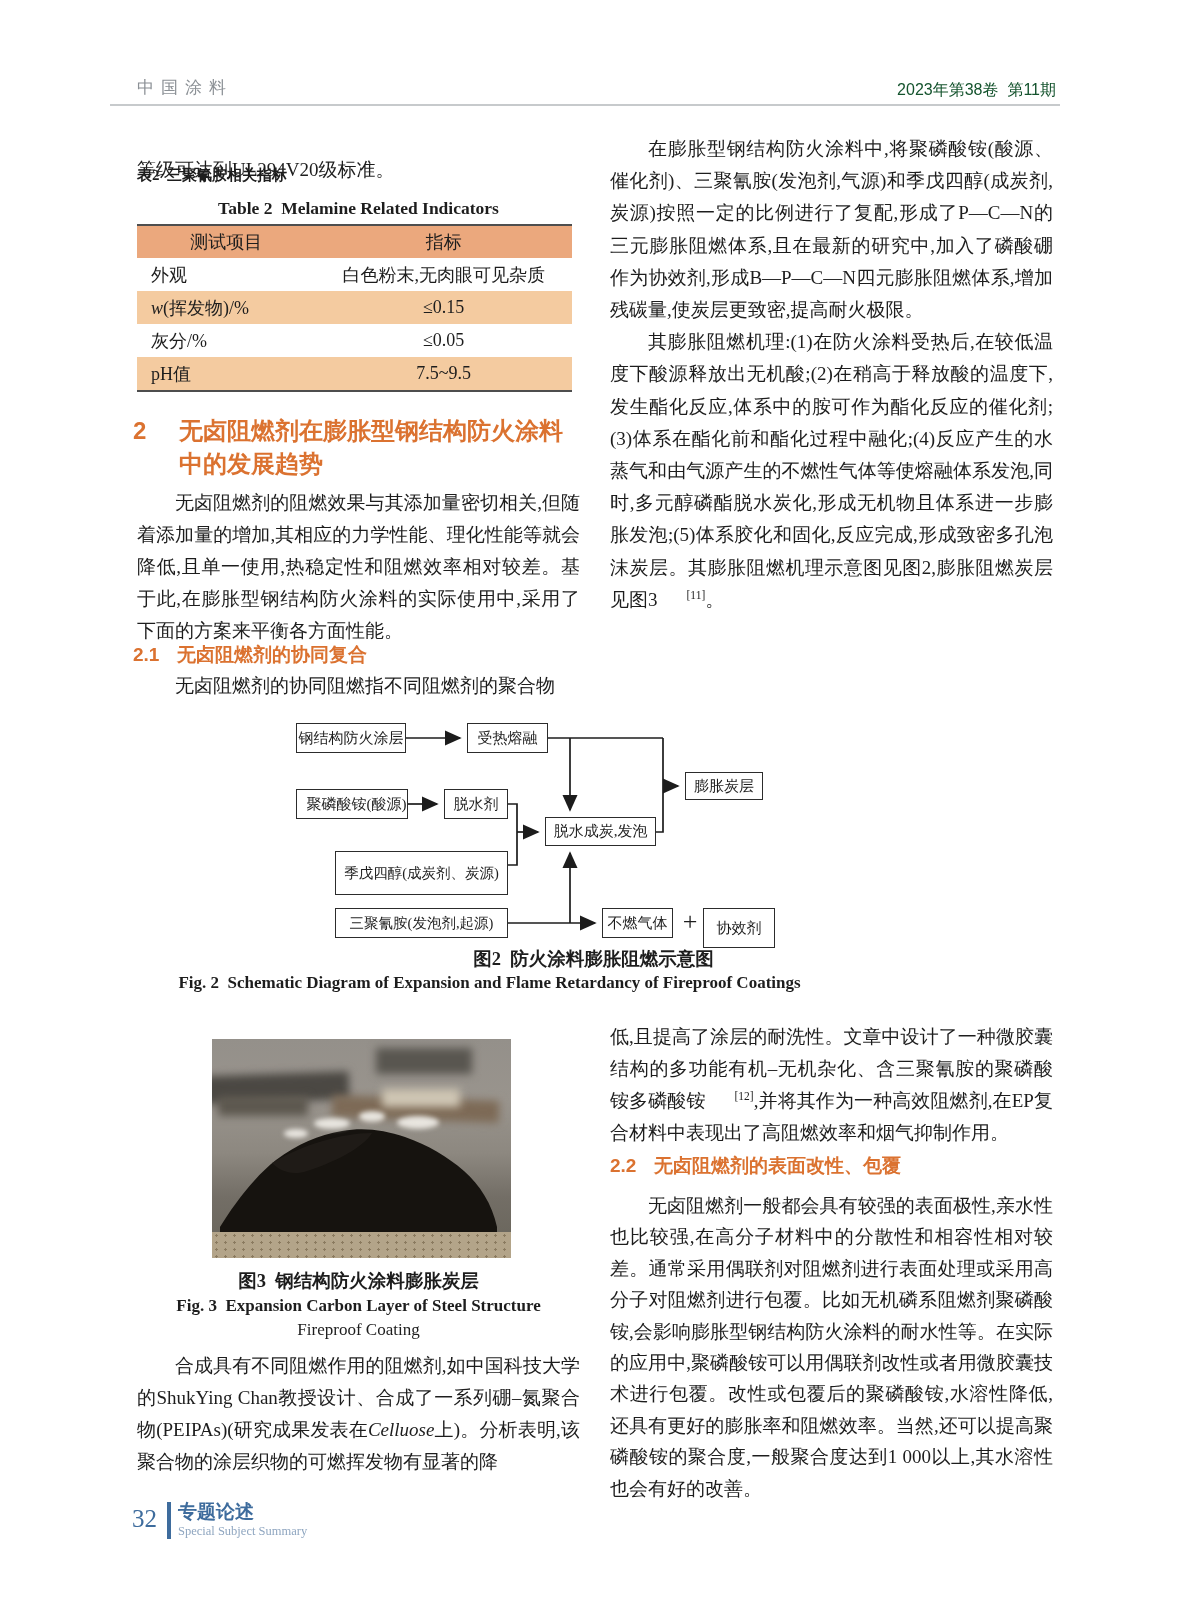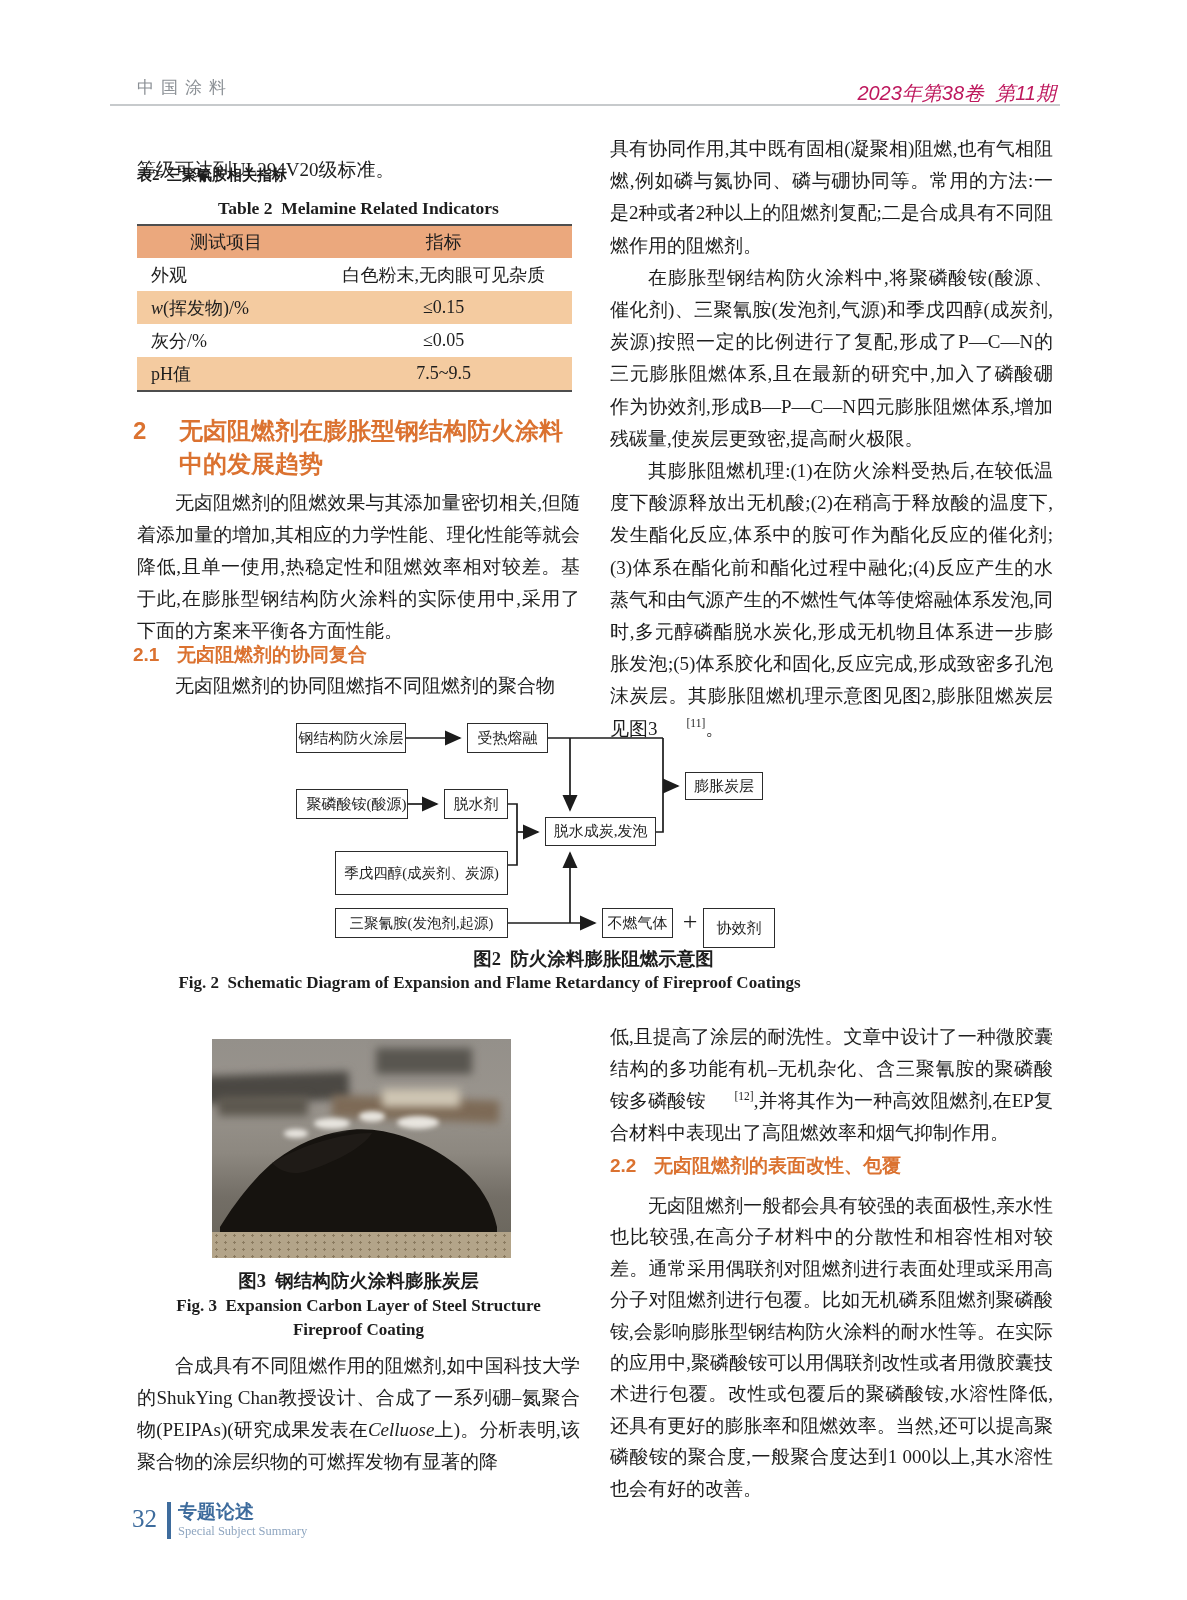--- a/index.html
+++ b/index.html
@@ -2,22 +2,22 @@
 <html><head>
 <meta charset="utf-8">
 <style>
   html,body { margin:0; padding:0; background:#ffffff; }
   .page { position:relative; width:1187px; height:1600px; background:#ffffff;
           font-family:"Liberation Serif","DejaVu Serif",serif; color:#1d1d1d; overflow:hidden; }
 
   
   .hdr-journal { position:absolute; left:137px; top:76px; font-size:17px; color:#8b9095;
                  letter-spacing:7px; font-family:"Liberation Sans","DejaVu Sans",sans-serif; }
-  .hdr-issue   { position:absolute; right:131px; top:80px; font-size:20px; color:#be185d;
-                 font-family:"Liberation Sans","DejaVu Sans",sans-serif; white-space:pre-wrap;font-style:italic; }
+  .hdr-issue   { position:absolute; right:131px; top:80px; font-size:16px; color:#14532d;
+                 font-family:"Liberation Sans","DejaVu Sans",sans-serif; white-space:pre-wrap; }
   .hdr-rule    { position:absolute; left:110px; right:127px; top:104px; height:1.5px; background:#c7cacc; }
 
   
   .para { font-size:19px; line-height:32px; text-align:justify; margin:0; }
   .indent { text-indent:2em; }
   sup.ref { font-size:11.5px; vertical-align:super; line-height:0;margin-left:29px; }
   .it { font-style:italic; }
   .pre { white-space:pre-wrap; }
 
   
@@ -92,21 +92,21 @@
   .ph-base { position:absolute; left:0; bottom:0; width:100%; height:26px;
              background-color:#b3a489;
              background-image:radial-gradient(#8a7a5f 1.5px, rgba(0,0,0,0) 1.6px);
              background-size:9px 7px; }
 
   .fig3-cap-cn  { position:absolute; left:137px; top:1268px; width:443px; text-align:center;
                   font-weight:bold; font-size:18.5px; }
   .fig3-cap-en1 { position:absolute; left:137px; top:1296px; width:443px; text-align:center;
                   font-weight:bold; font-size:17px; }
   .fig3-cap-en2 { position:absolute; left:137px; top:1320px; width:443px; text-align:center;
-                  font-weight:bold; font-size:17px; }
+                  font-weight:normal; font-size:17px; }
 
   .lt-bottom { position:absolute; left:137px; top:1350px; width:443px; }
 
   
   .rt-bottom { position:absolute; left:610px; top:1021px; width:443px; }
   .rt-bottom .h3sec { margin:4px 0 11px 0; }
   .rt-bottom .para5 { line-height:31.4px; }
 
   
   .ft-num { position:absolute; left:132px; top:1505px; font-size:25px; color:#3E6C9D; }
@@ -163,21 +163,20 @@
   </div>
 
   <div class="h3sec h3-21">
     <span class="num">2.1</span>
     <span>无卤阻燃剂的协同复合</span>
   </div>
 
   <p class="para indent lt-line2">无卤阻燃剂的协同阻燃指不同阻燃剂的聚合物</p>
 
   <div class="rt-top">
-    <p class="para">具有协同作用,其中既有固相(凝聚相)阻燃,也有气相阻燃,例如磷与氮协同、磷与硼协同等。常用的方法:一是2种或者2种以上的阻燃剂复配;二是合成具有不同阻燃作用的阻燃剂。</p>
     <p class="para indent">在膨胀型钢结构防火涂料中,将聚磷酸铵(酸源、催化剂)、三聚氰胺(发泡剂,气源)和季戊四醇(成炭剂,炭源)按照一定的比例进行了复配,形成了P—C—N的三元膨胀阻燃体系,且在最新的研究中,加入了磷酸硼作为协效剂,形成B—P—C—N四元膨胀阻燃体系,增加残碳量,使炭层更致密,提高耐火极限。</p>
     <p class="para indent"><span>其膨胀阻燃机理:(1)在防火涂料受热后,在较低温度下酸源释放出无机酸;(2)在稍高于释放酸的温度下,发生酯化反应,体系中的胺可作为酯化反应的催化剂;(3)体系在酯化前和酯化过程中融化;(4)反应产生的水蒸气和由气源产生的不燃性气体等使熔融体系发泡,同时,多元醇磷酯脱水炭化,形成无机物且体系进一步膨胀发泡;(5)体系胶化和固化,反应完成,形成致密多孔泡沫炭层。其膨胀阻燃机理示意图见图2,膨胀阻燃炭层见图3</span><sup class="ref">[11]</sup><span>。</span></p>
   </div>
 
   <div class="fc">
     <svg class="wires" width="510" height="240" viewBox="0 0 510 240">
       <defs>
         <marker id="ah" markerWidth="11" markerHeight="9" refX="9" refY="4.5" orient="auto">
           <path d="M0,0 L10,4.5 L0,9 z" fill="#1c1c1c"></path>
         </marker>

